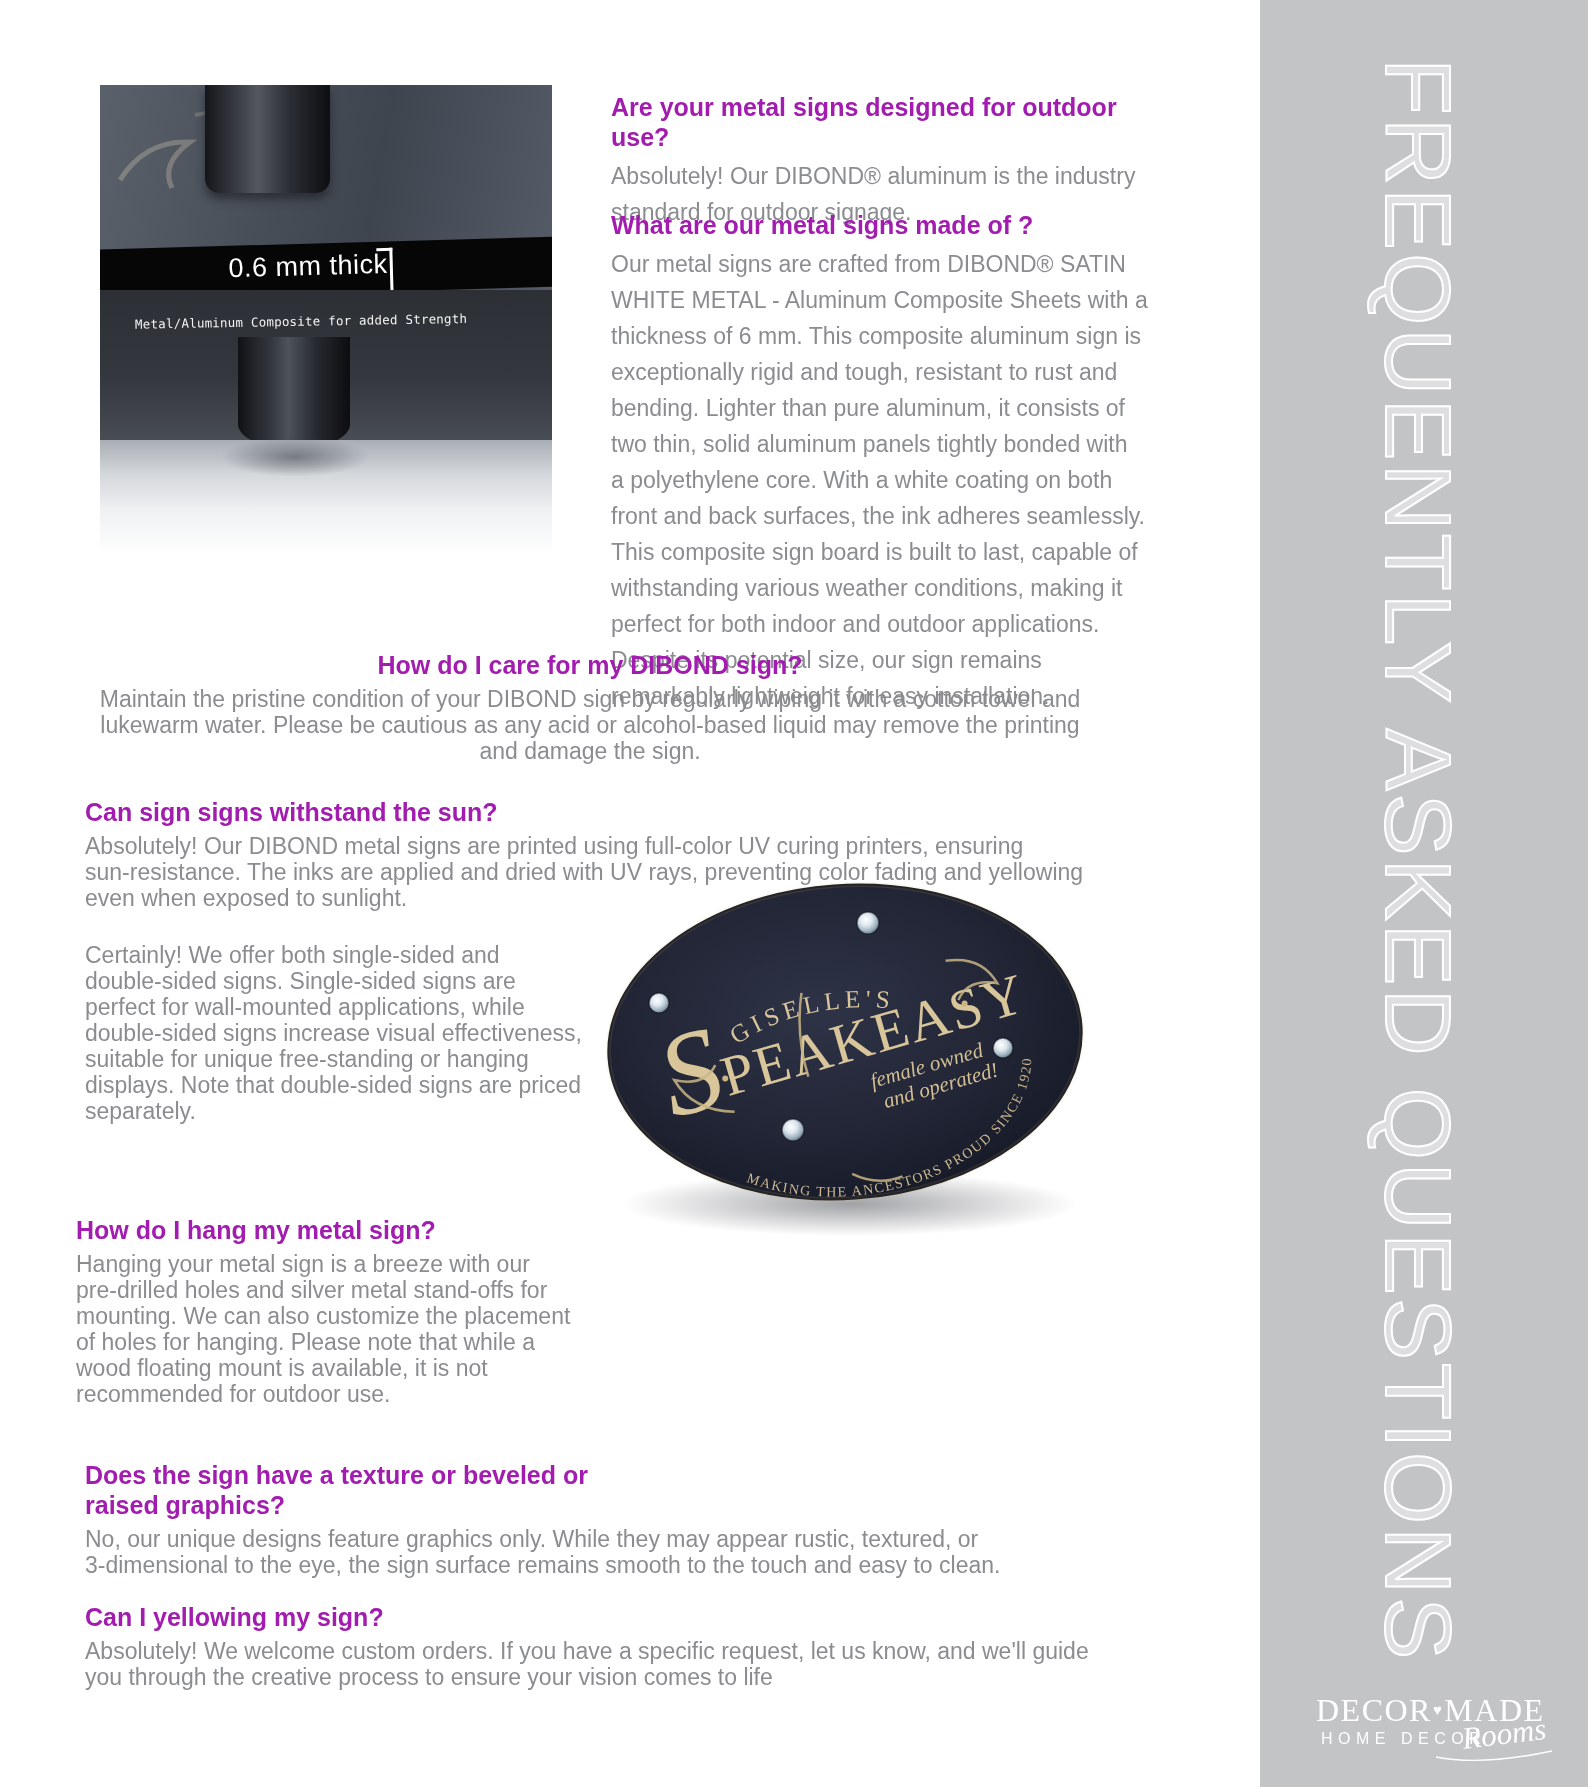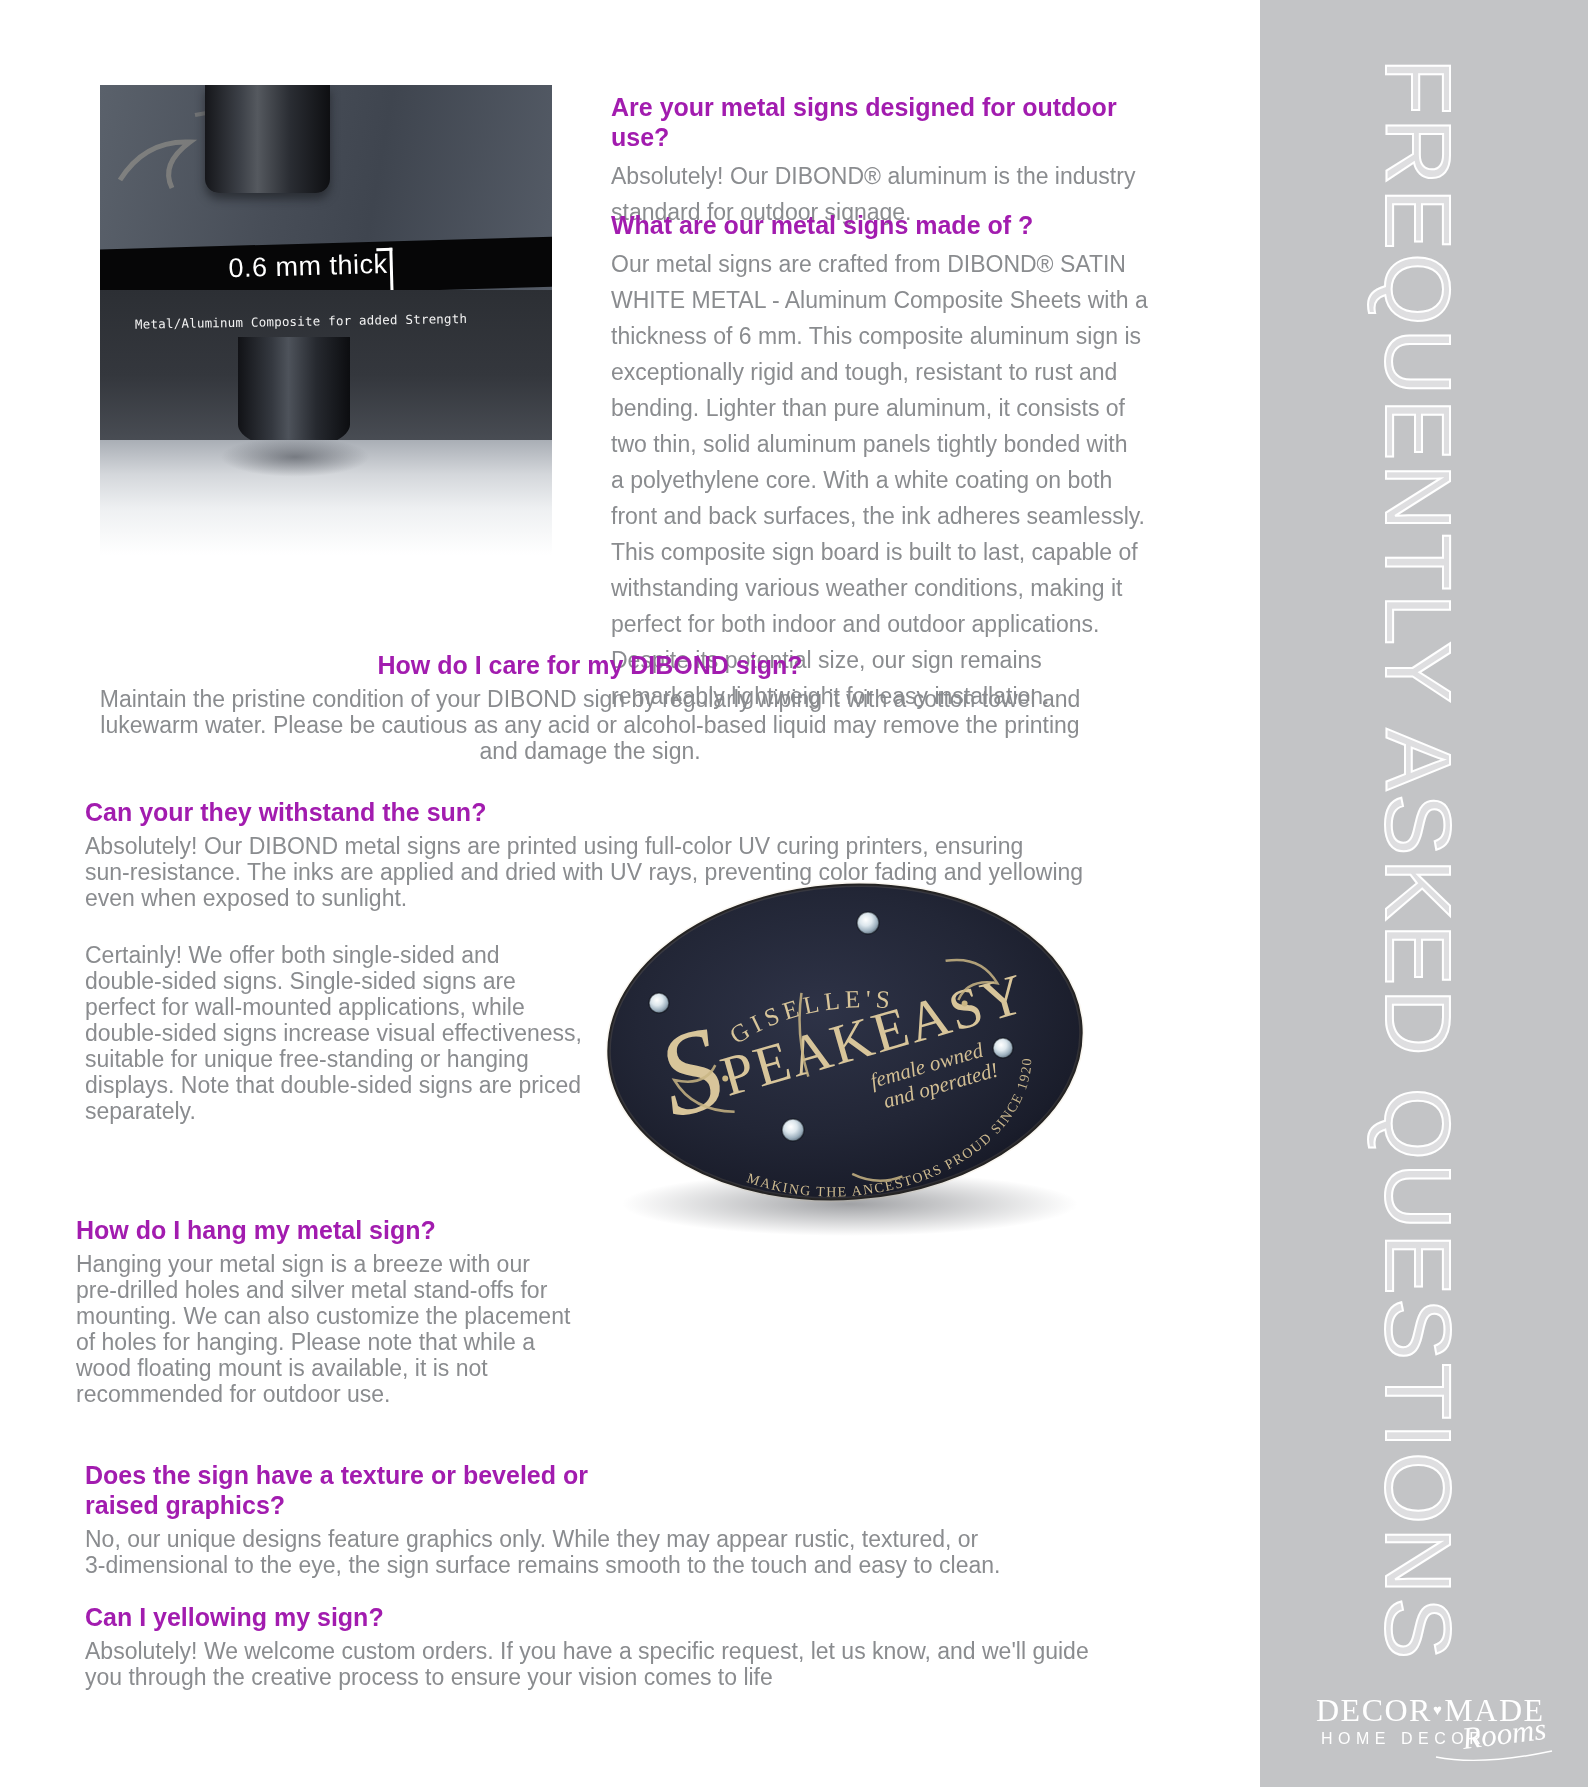--- a/index.html
+++ b/index.html
@@ -149,21 +149,21 @@
 Despite its potential size, our sign remains
 remarkably lightweight for easy installation.</p>
   </div>
   <div class="faq-block" id="q3">
     <p class="faq-q">How do I care for my DIBOND sign?</p>
     <p class="faq-a">Maintain the pristine condition of your DIBOND sign by regularly wiping it with a cotton towel and
 lukewarm water. Please be cautious as any acid or alcohol-based liquid may remove the printing
 and damage the sign.</p>
   </div>
   <div class="faq-block" id="q4">
-    <p class="faq-q">Can your they withstand the sun?</p>
+    <p class="faq-q">Can sign signs withstand the sun?</p>
     <p class="faq-a">Absolutely! Our DIBOND metal signs are printed using full-color UV curing printers, ensuring
 sun-resistance. The inks are applied and dried with UV rays, preventing color fading and yellowing
 even when exposed to sunlight.</p>
   </div>
   <div class="faq-block" id="q5">
     <p class="faq-a">Certainly! We offer both single-sided and
 double-sided signs. Single-sided signs are
 perfect for wall-mounted applications, while
 double-sided signs increase visual effectiveness,
 suitable for unique free-standing or hanging

